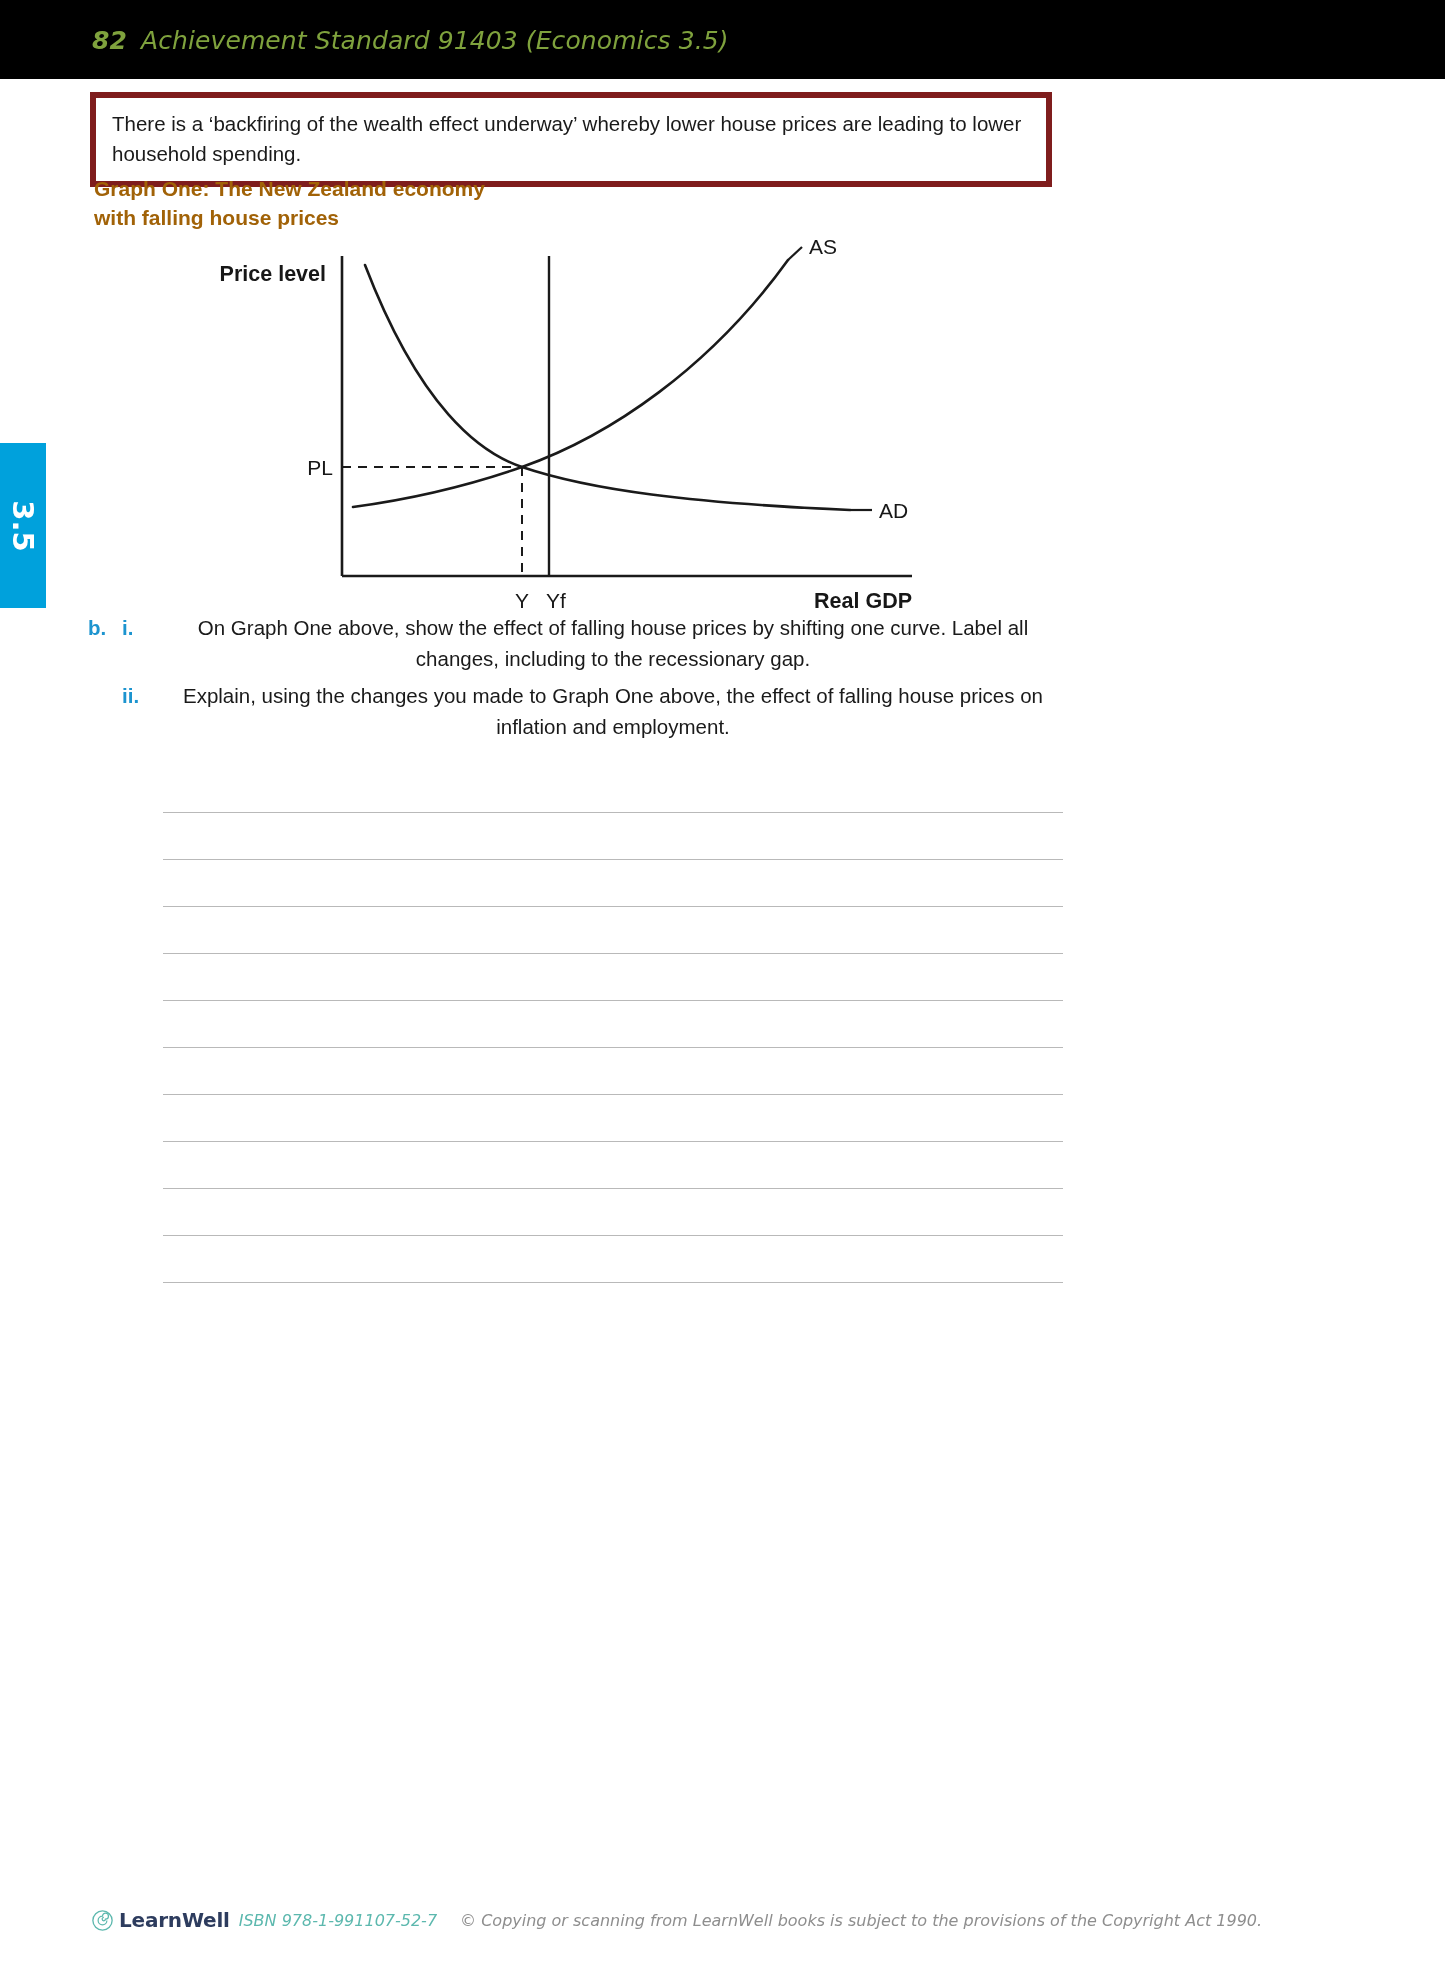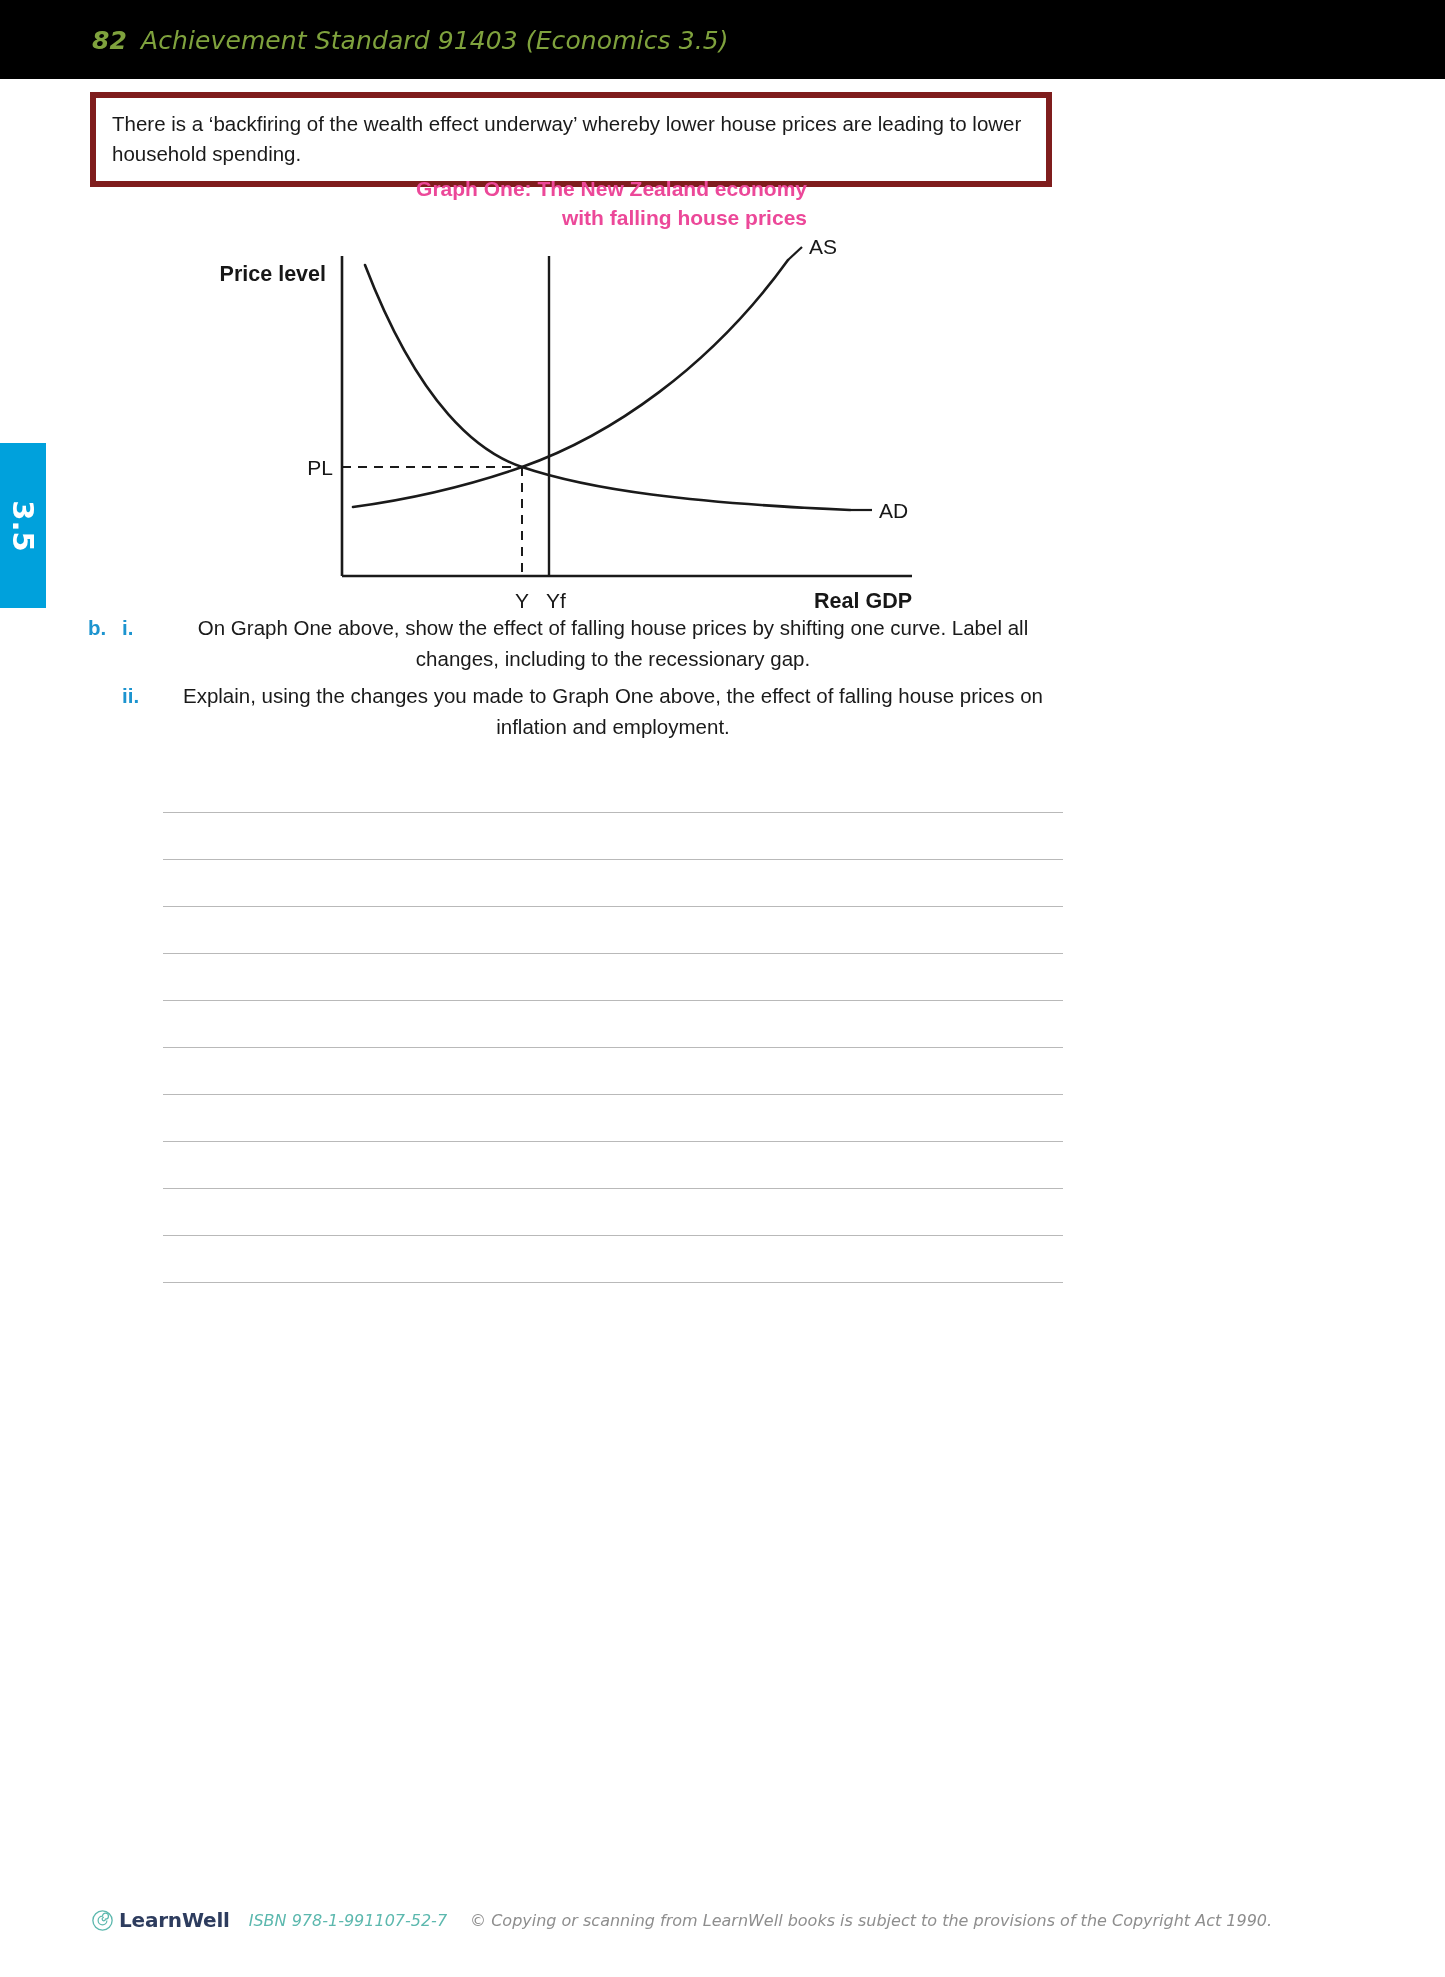--- a/index.html
+++ b/index.html
@@ -82,28 +82,28 @@
   
   .graph-block {
     position: absolute;
     left: 90px;
     top: 168px;
     width: 960px;
     height: 445px;
   }
   .graph-title {
     position: absolute;
-    left: 17px;
+    left: 4px;
     top: 6px;
     width: 700px;
-    text-align: right;
+    text-align: left;
     font-weight: bold;
     font-size: 21px;
     line-height: 29px;
-    color: #ec4899;
+    color: #a16207;
   }
   .graph-canvas {
     position: absolute;
     left: 0;
     top: 0;
     width: 960px;
     height: 445px;
   }
   .graph-canvas svg { display: block; }
 
@@ -173,21 +173,21 @@
     height: 21px;
     margin-right: 6px;
     flex: 0 0 21px;
   }
   .lw-logo-text {
     font-family: "DejaVu Sans", sans-serif;
     font-size: 20px;
     font-weight: bold;
     color: #2d3c5e;
     letter-spacing: -0.2px;
-    margin-right: 19px;
+    margin-right: 9px;
   }
   .lw-isbn {
     font-family: "DejaVu Sans", sans-serif;
     font-style: italic;
     font-size: 16px;
     color: #5cb8ae;
     margin-right: 23px;
   }
   .lw-copy {
     font-family: "DejaVu Sans", sans-serif;

